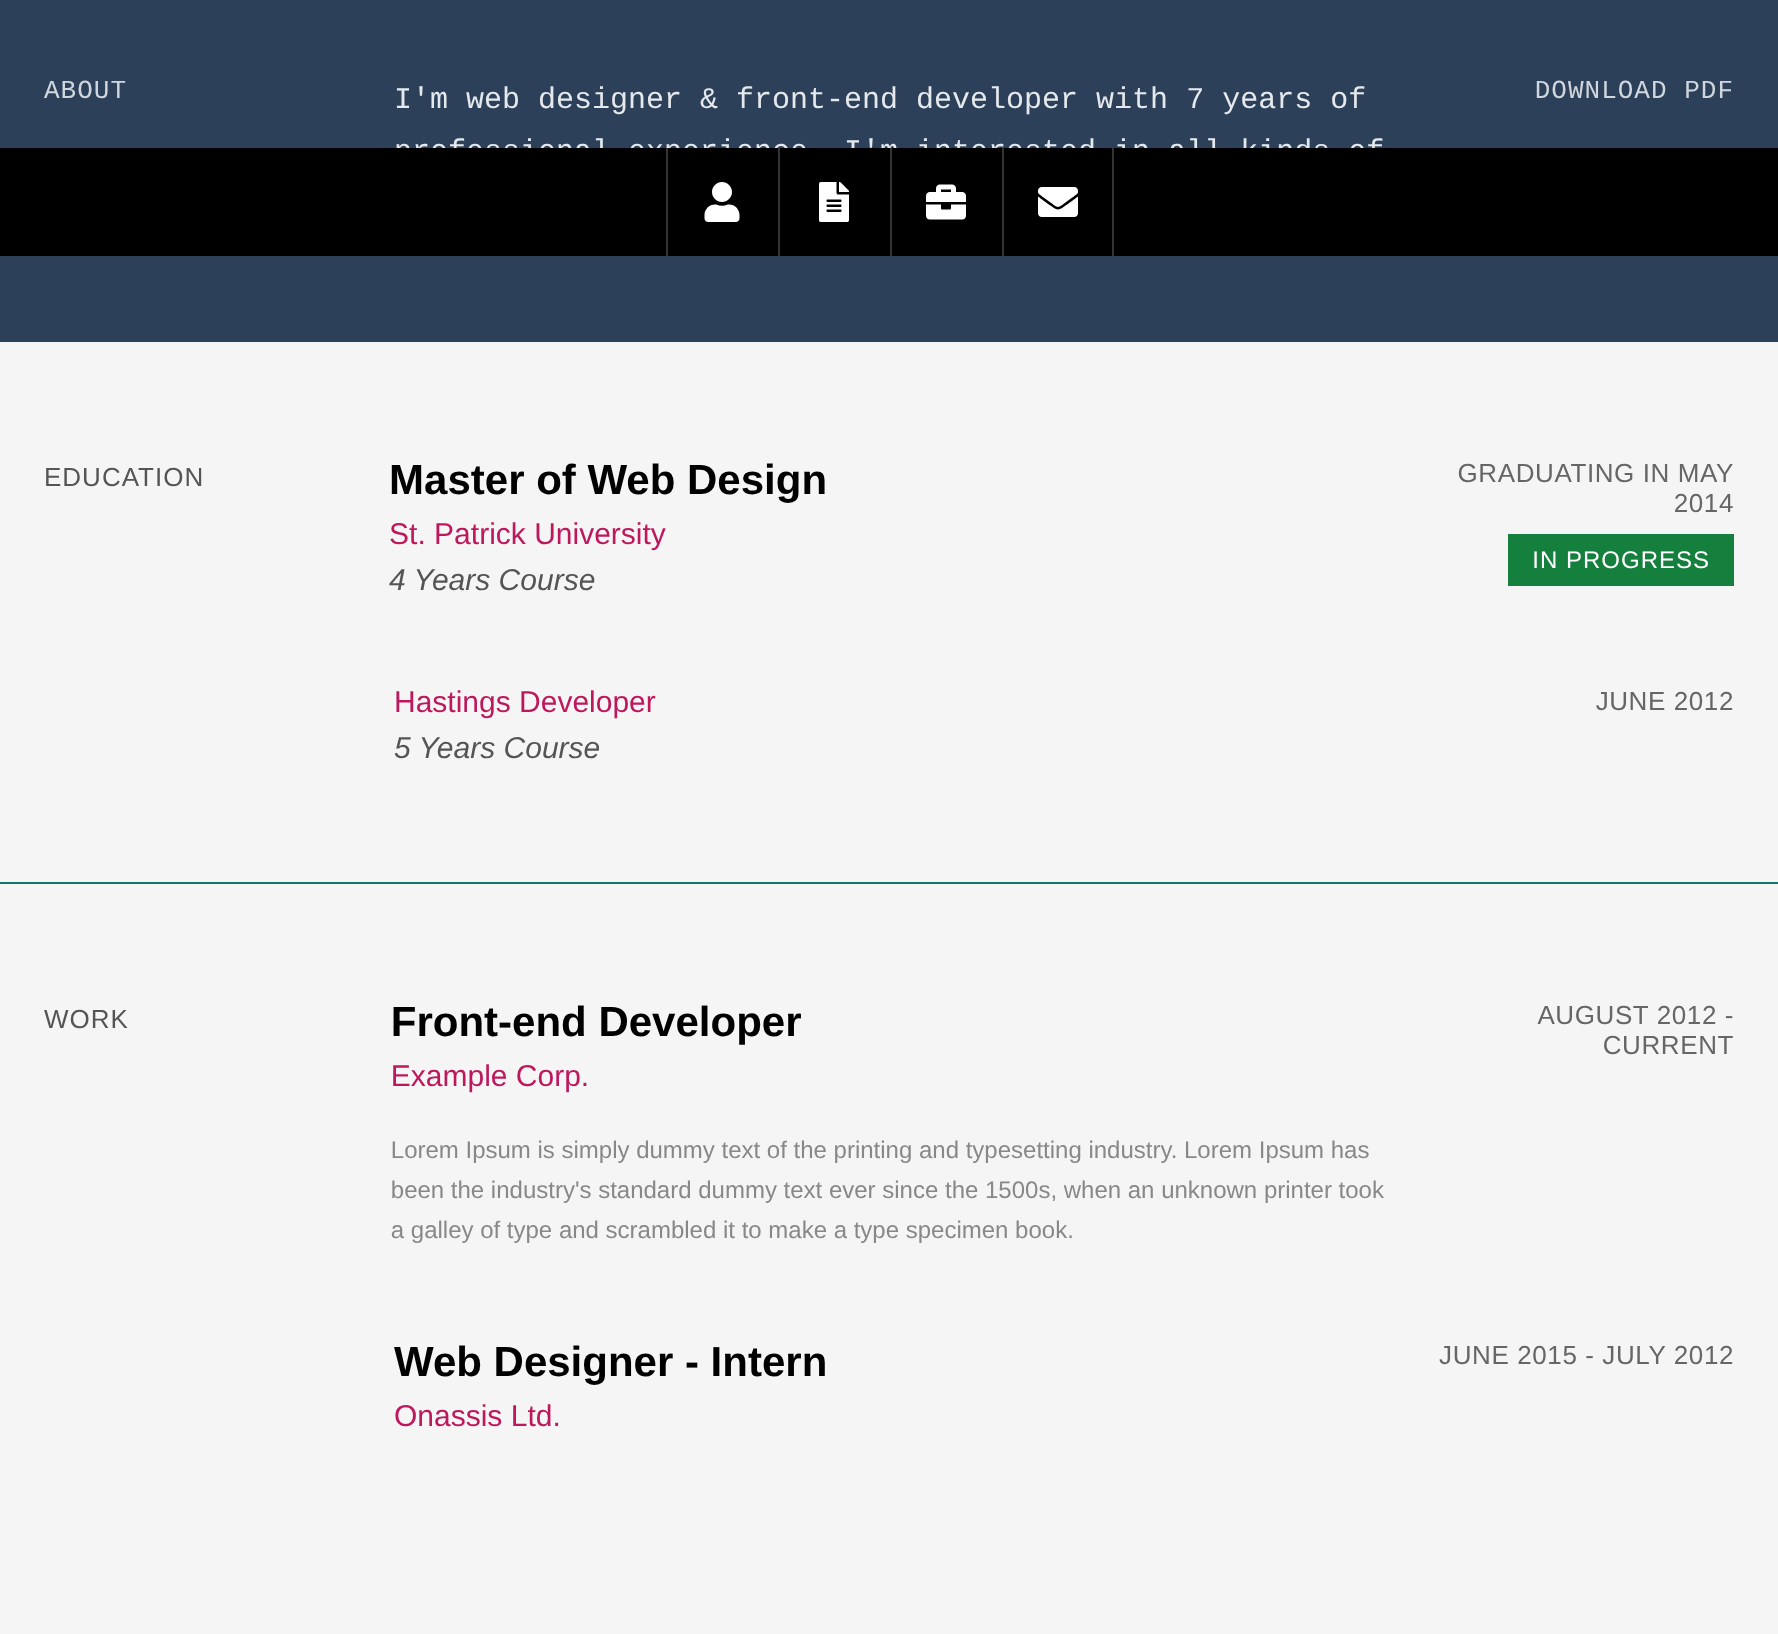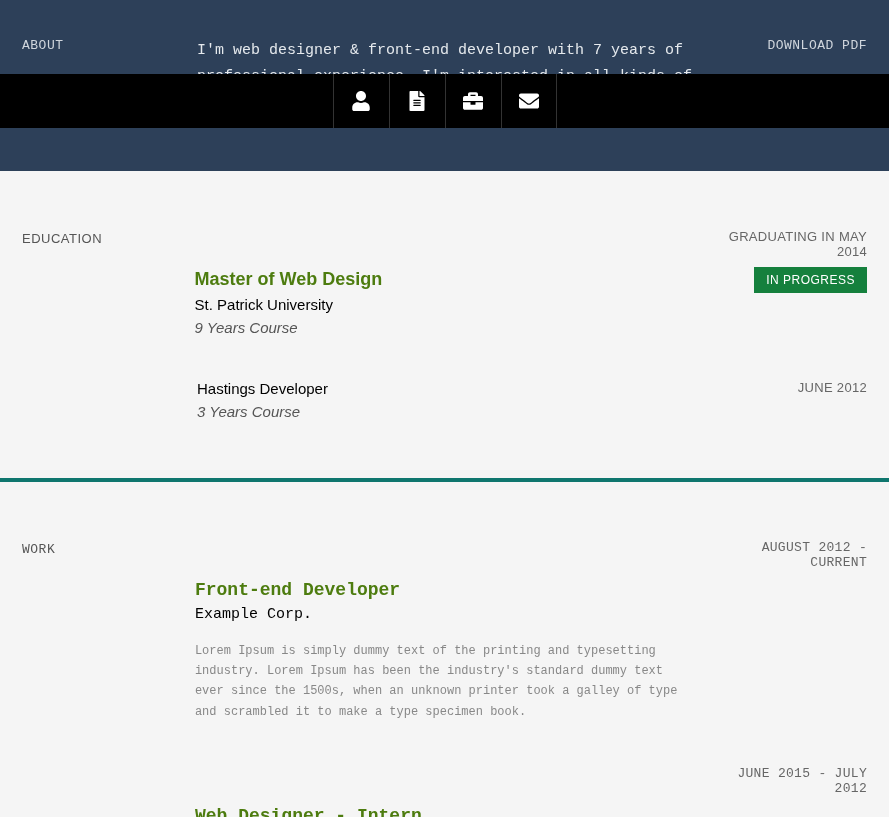--- a/index.html
+++ b/index.html
@@ -6,28 +6,28 @@
 body { font-family: "Segoe UI", "Helvetica Neue", Arial, sans-serif; background: #f5f5f5; color: #333; width: 889px; }
 .hero { background: #2d4059; color: #fff; padding-bottom: 56px; position: relative; font-family: Liberation Mono, monospace; }
 .nav { background: #000; height: 54px; display: flex; justify-content: center; align-items: center; position: absolute; top: 74px; left: 0; right: 0; }
 .nav-item { width: 56px; height: 54px; display: flex; align-items: center; justify-content: center; border-left: 1px solid #333; }
 .nav-item:last-child { border-right: 1px solid #333; }
 .nav-item svg { width: 20px; height: 20px; fill: #fff; }
 .about-row { display: flex; padding: 38px 22px 0 22px; }
 .about-label { width: 175px; font-size: 13px; letter-spacing: 0.5px; color: #d0d6dd; }
 .about-text { width: 500px; font-size: 15px; line-height: 1.7; color: #e5e9ed; }
 .download { margin-left: auto; font-size: 13px; color: #d0d6dd; letter-spacing: 0.5px; }
-.section { padding: 58px 22px 58px 22px; border-bottom: 4px solid #0f766e; }
+.section { padding: 58px 22px 58px 22px; border-bottom: 1px solid #0f766e; }
 .row { display: flex; margin-bottom: 44px; }
 .row:last-child { margin-bottom: 0; }
 .col-label { width: 175px; font-size: 13px; letter-spacing: 0.5px; color: #555; padding-top: 2px; }
 .col-main { width: 510px; }
 .col-meta { margin-left: auto; text-align: right; }
-.title { color: #4d7c0f; font-weight: 700; font-size: 18px; margin-bottom: 6px; margin-top: 40px; }
-.subtitle { color: #000000; font-size: 15px; margin-bottom: 6px; }
+.title { color: #000000; font-weight: 700; font-size: 21px; margin-bottom: 6px; }
+.subtitle { color: #be185d; font-size: 15px; margin-bottom: 6px; }
 .duration { font-style: italic; color: #555; font-size: 15px; }
 .meta-text { font-size: 13px; color: #666; letter-spacing: 0.3px; }
 .badge { display: inline-block; background: #15803d; color: #fff; font-size: 12px; padding: 6px 12px; margin-top: 8px; letter-spacing: 0.5px; }
 .desc { color: #888; font-size: 12px; line-height: 1.7; margin-top: 18px; }
 </style>
 </head>
 <body>
 
 <div class="hero">
   <div class="about-row">
@@ -58,53 +58,54 @@
     </a>
   </div>
 </div>
 
 <div class="section">
   <div class="row">
     <div class="col-label">EDUCATION</div>
     <div class="col-main">
       <div class="title">Master of Web Design</div>
       <div class="subtitle">St. Patrick University</div>
-      <div class="duration">9 Years Course</div>
+      <div class="duration">4 Years Course</div>
     </div>
     <div class="col-meta">
       <div class="meta-text">GRADUATING IN MAY 2014</div>
       <div class="badge">IN PROGRESS</div>
     </div>
   </div>
   <div class="row">
     <div class="col-label"></div>
     <div class="col-main">
       <div class="subtitle">Hastings Developer</div>
-      <div class="duration">3 Years Course</div>
+      <div class="duration">5 Years Course</div>
     </div>
     <div class="col-meta">
       <div class="meta-text">JUNE 2012</div>
     </div>
   </div>
 </div>
 
-<div class="section" style="border-bottom:none; padding-bottom:20px;font-family:Liberation Mono, monospace;">
+<div class="section" style="border-bottom:none; padding-bottom:20px;">
   <div class="row">
     <div class="col-label">WORK</div>
     <div class="col-main">
       <div class="title">Front-end Developer</div>
       <div class="subtitle">Example Corp.</div>
       <div class="desc">Lorem Ipsum is simply dummy text of the printing and typesetting industry. Lorem Ipsum has been the industry's standard dummy text ever since the 1500s, when an unknown printer took a galley of type and scrambled it to make a type specimen book.</div>
     </div>
     <div class="col-meta">
       <div class="meta-text">AUGUST 2012 - CURRENT</div>
     </div>
   </div>
   <div class="row">
     <div class="col-label"></div>
     <div class="col-main">
       <div class="title">Web Designer - Intern</div>
+      <div class="subtitle">Onassis Ltd.</div>
     </div>
     <div class="col-meta">
       <div class="meta-text">JUNE 2015 - JULY 2012</div>
     </div>
   </div>
 </div>
 
 </body></html>

